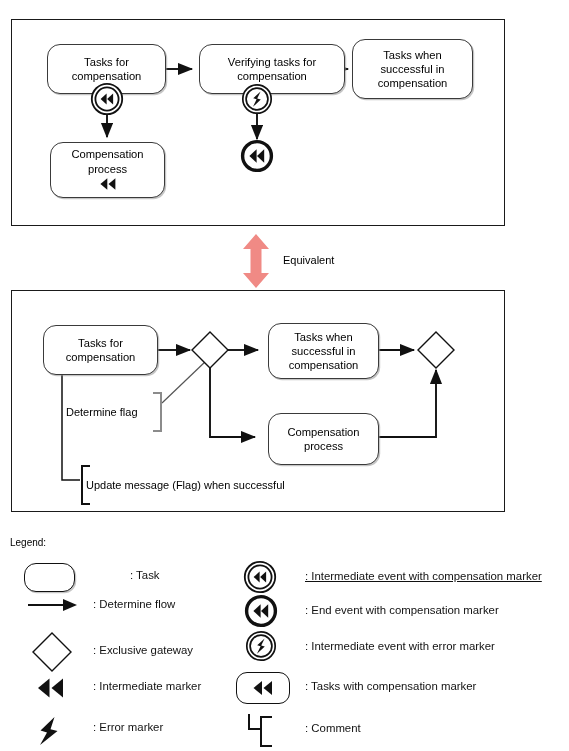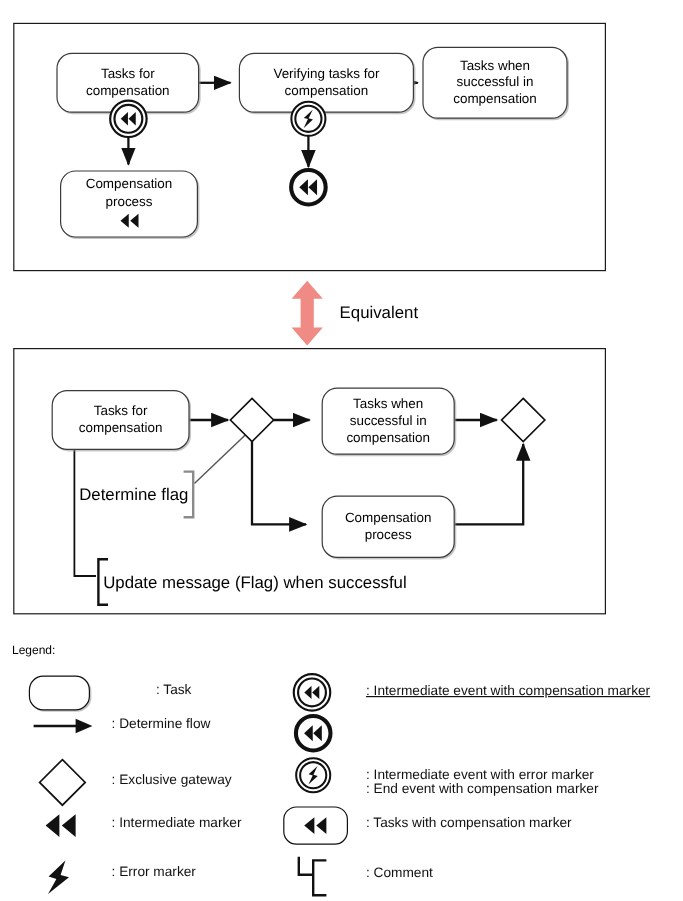--- a/index.html
+++ b/index.html
@@ -14,21 +14,21 @@
   .panel{border:1.6px solid #1a1a1a;background:#fff;box-sizing:border-box;}
   
   .task{
     box-sizing:border-box;border:1.3px solid #3a3a3a;border-radius:13px;background:#fff;
     display:flex;flex-direction:column;align-items:center;justify-content:center;
     font-size:11.2px;line-height:14.2px;text-align:center;color:#000;
     box-shadow:1.2px 1.2px 0 rgba(150,150,150,.55);
   }
   .task span{display:block;white-space:nowrap;}
   
-  .lbl{font-size:14px;line-height:14px;white-space:nowrap;color:#000;text-align:right;}
+  .lbl{font-size:11px;line-height:14px;white-space:nowrap;color:#000;text-align:right;}
   .legend-title{font-size:10px;}
   .legend-text{font-size:11.4px;white-space:nowrap;color:#111;}
   svg{display:block;overflow:visible;}
 </style>
 </head>
 <body>
 
 <div id="root">
 
   <div class="abs panel" style="left:11px;top:19px;width:494px;height:207px;"></div>
@@ -187,21 +187,21 @@
     <path d="M16.6,11.4 L16.6,22.6 L10.6,17 z" fill="#111"></path>
     <path d="M23.1,11.4 L23.1,22.6 L17.1,17 z" fill="#111"></path>
   </svg>
   <div class="abs legend-text" style="left:305px;top:570px;text-decoration:underline;">: Intermediate event with compensation marker</div>
 
   <svg class="abs" style="left:245px;top:595px;width:32px;height:32px;" viewBox="0 0 32 32">
     <circle cx="16" cy="16" r="14.4" fill="#fff" stroke="#111" stroke-width="3.4"></circle>
     <path d="M15.6,9.3 L15.6,22.7 L8.4,16 z" fill="#111"></path>
     <path d="M23.2,9.3 L23.2,22.7 L16.0,16 z" fill="#111"></path>
   </svg>
-  <div class="abs legend-text" style="left:305px;top:604px;margin-top:48px;">:  End event with compensation marker</div>
+  <div class="abs legend-text" style="left:305px;top:604px;">:  End event with compensation marker</div>
 
   <svg class="abs" style="left:245px;top:630px;width:32px;height:32px;" viewBox="0 0 32 32">
     <circle cx="16" cy="16" r="14.2" fill="#fff" stroke="#111" stroke-width="1.7"></circle>
     <circle cx="16" cy="16" r="10.9" fill="#fff" stroke="#111" stroke-width="1.7"></circle>
     <path d="M19.6,8.4 L12.2,15.3 L15.6,16.2 L12.0,23.8 L19.8,16.6 L16.2,15.6 z" fill="#111"></path>
   </svg>
   <div class="abs legend-text" style="left:305px;top:640px;">: Intermediate event with error marker</div>
 
   <div class="abs" style="left:236px;top:672px;width:52px;height:30px;border:1.8px solid #111;border-radius:11px;background:#fff;display:flex;align-items:center;justify-content:center;">
     <svg style="width:26px;height:16px;" viewBox="0 0 26 16">

